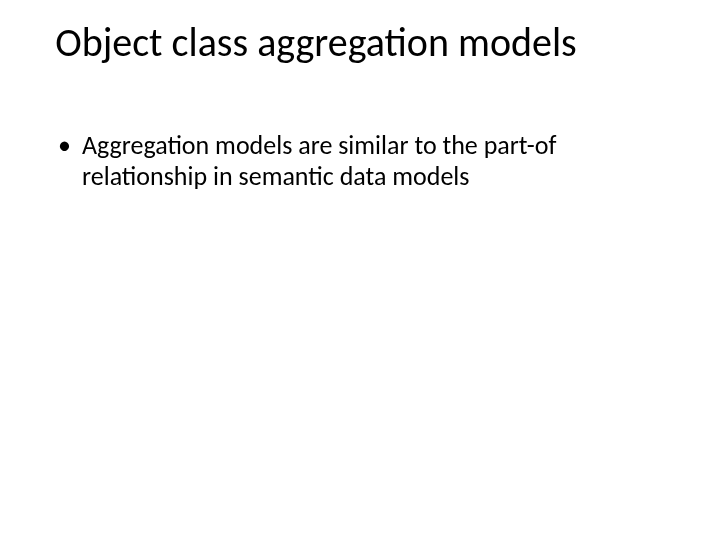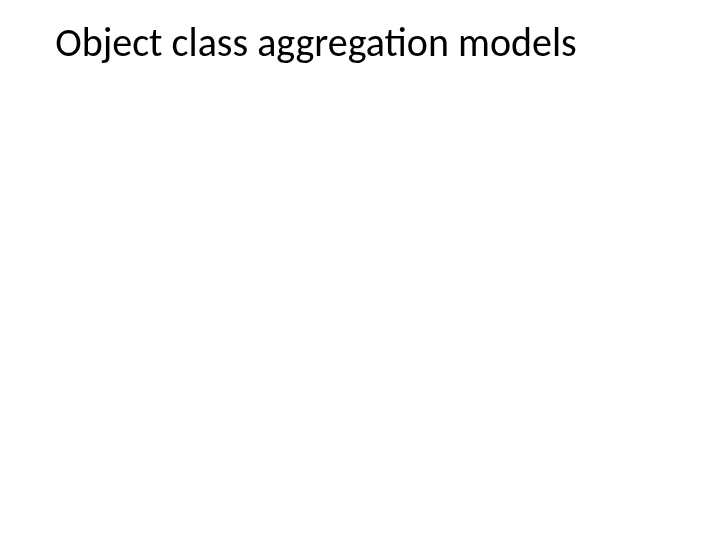--- a/index.html
+++ b/index.html
@@ -53,15 +53,16 @@
     font-size: 26px;
   }
 </style>
 </head>
 <body>
 
 <div class="slide">
   <div class="title">Object class aggregation models</div>
   <div class="body">
     <ul class="bullets">
+      <li>Aggregation models are similar to the part-of relationship in semantic data models</li>
     </ul>
   </div>
 </div>
 
 </body></html>

